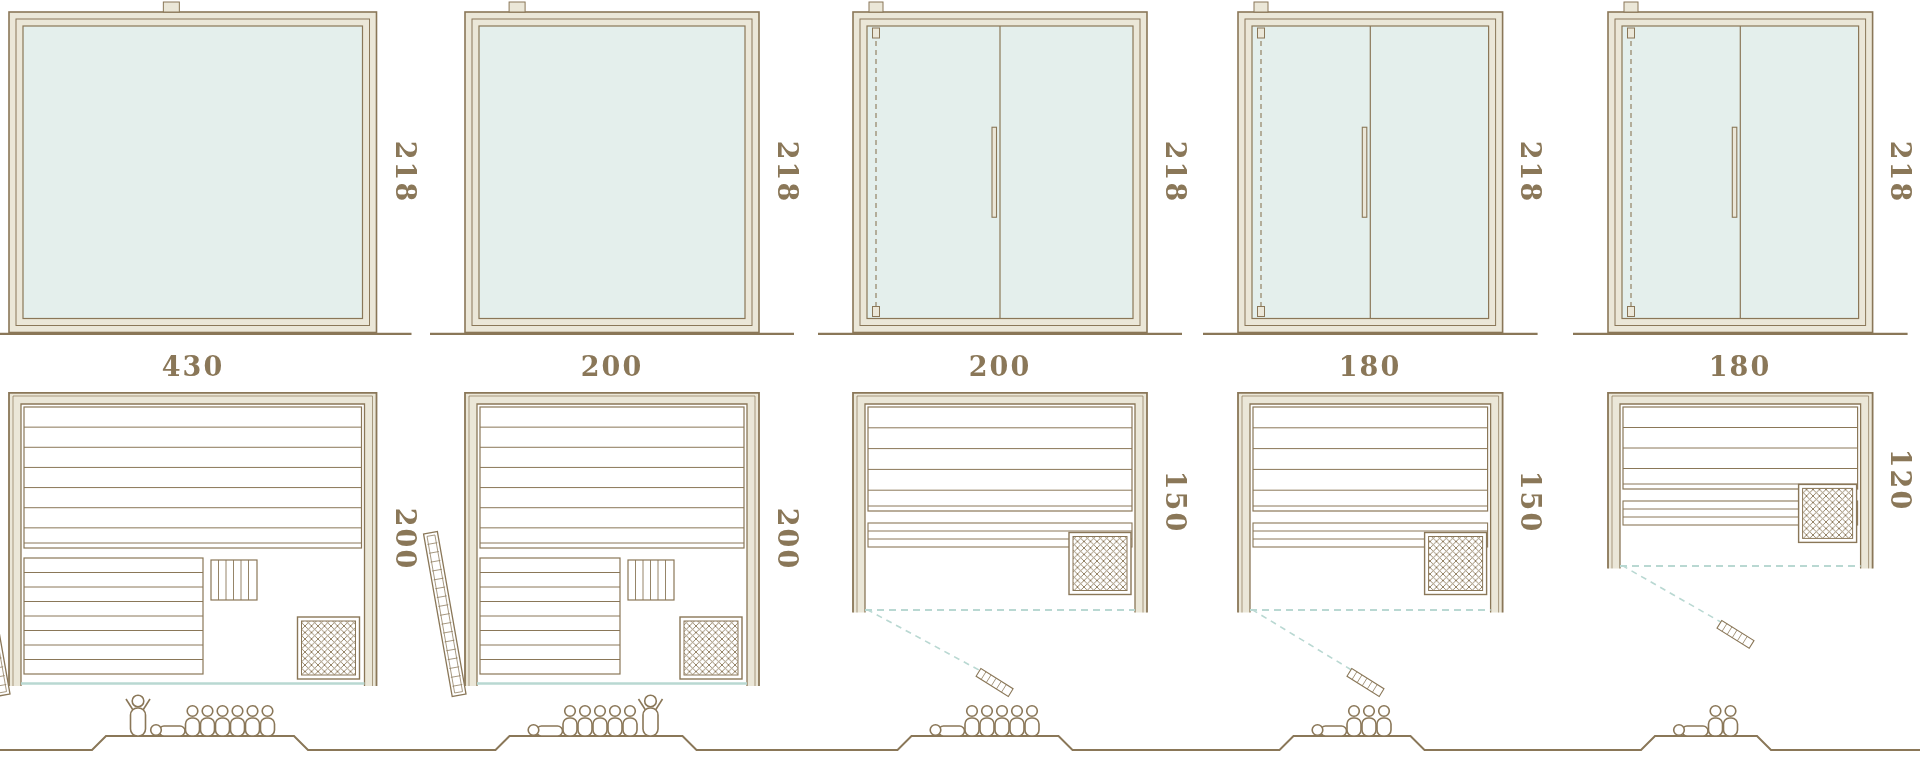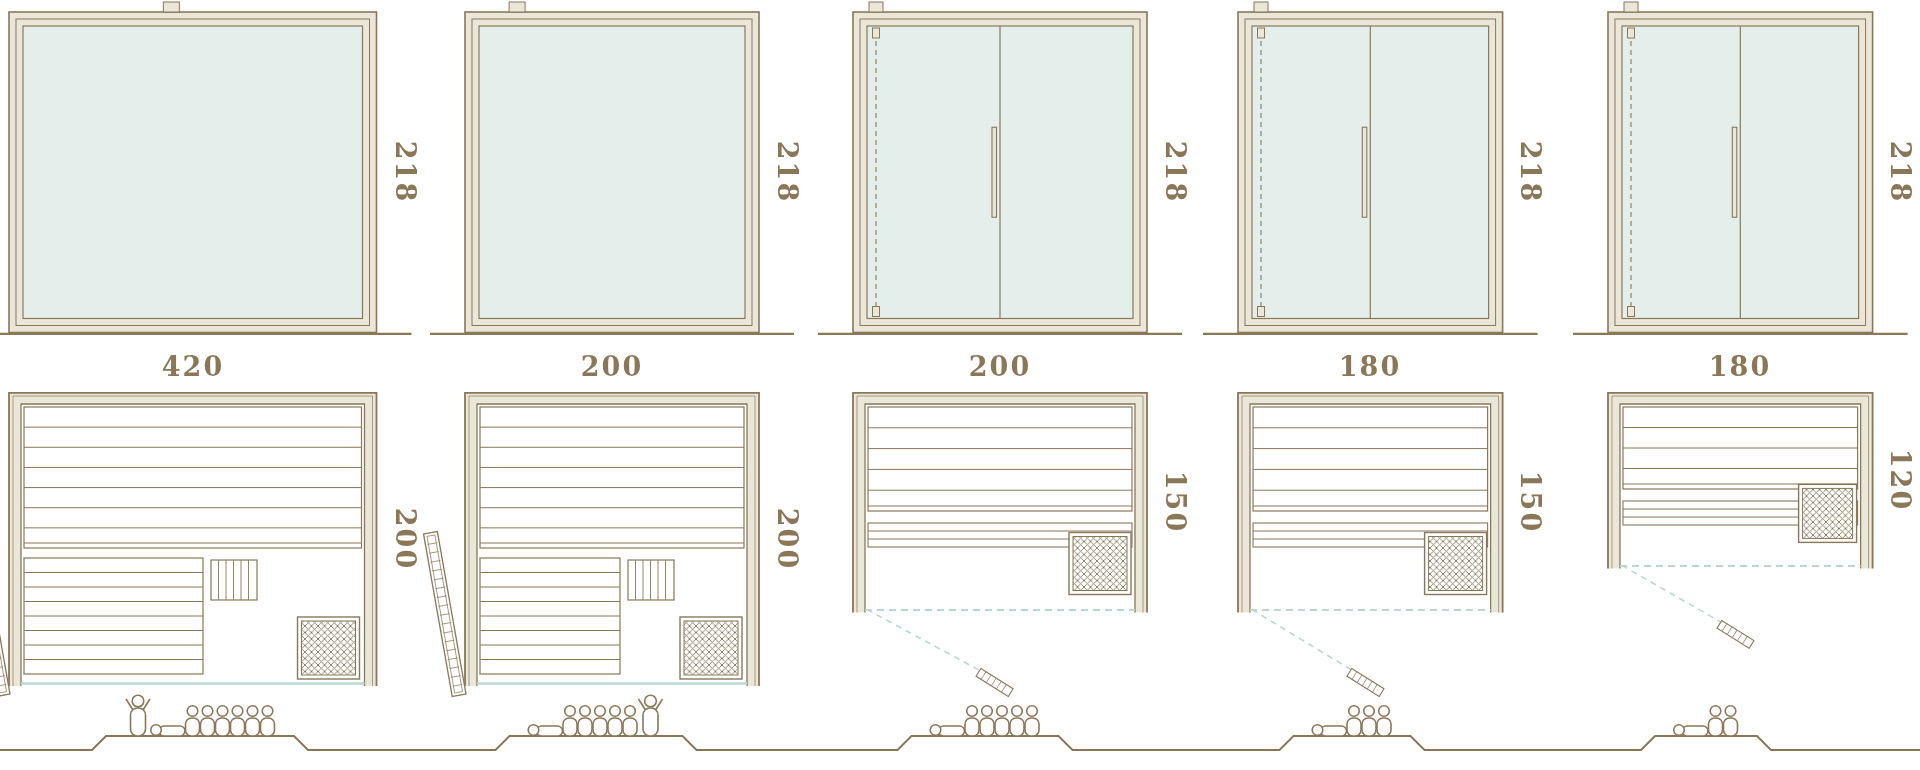--- a/index.html
+++ b/index.html
@@ -16,21 +16,21 @@
 <div class="canvas">
 
   <section>
     <svg id="elev0" width="437.5" height="346.5" style="left: -25.75px; top: 2px;">
         <line x1="0" y1="331.8" x2="437.5" y2="331.8" stroke="#8a7758" stroke-width="2.2"></line>
         <rect x="35" y="10" width="367.5" height="320.5" fill="#ebe7d8" stroke="#8a7758" stroke-width="1.6"></rect>
         <rect x="42" y="17" width="353.5" height="306.5" fill="none" stroke="#8a7758" stroke-width="1"></rect>
         <rect x="49" y="24" width="339.5" height="292.5" fill="#e4efec" stroke="#8a7758" stroke-width="1.2"></rect>
         <rect x="189.35" y="0" width="16" height="10" fill="#ebe7d8" stroke="#8a7758" stroke-width="1"></rect>
       </svg>
-    <div class="dim" id="wlab0" style="left: 193px; top: 366px;">420</div>
+    <div class="dim" id="wlab0" style="left: 193px; top: 366px;">430</div>
     <div class="dim dim-v" id="hlab0" style="left: 404.75px; top: 172px;">218</div>
     <svg id="plan0" width="477.5" height="328" style="left: -45.75px; top: 392px;">
         <defs>
           <pattern id="ph0" patternUnits="userSpaceOnUse" width="6.5" height="6.5">
             <path d="M0 6.5 L6.5 0 M0 0 L6.5 6.5" stroke="#8a7758" stroke-width="0.9" fill="none"></path>
           </pattern>
         </defs>
         <path d="M55 294 V0 H422.5 V294 h-12 V12 H67 V294 Z" fill="#ebe7d8" stroke="none"></path>
         <path d="M55 294 V0.9 H422.5 V294" fill="none" stroke="#8a7758" stroke-width="1.8"></path>
         <path d="M67 294 V12 H410.5 V294" fill="none" stroke="#8a7758" stroke-width="1.3"></path>

